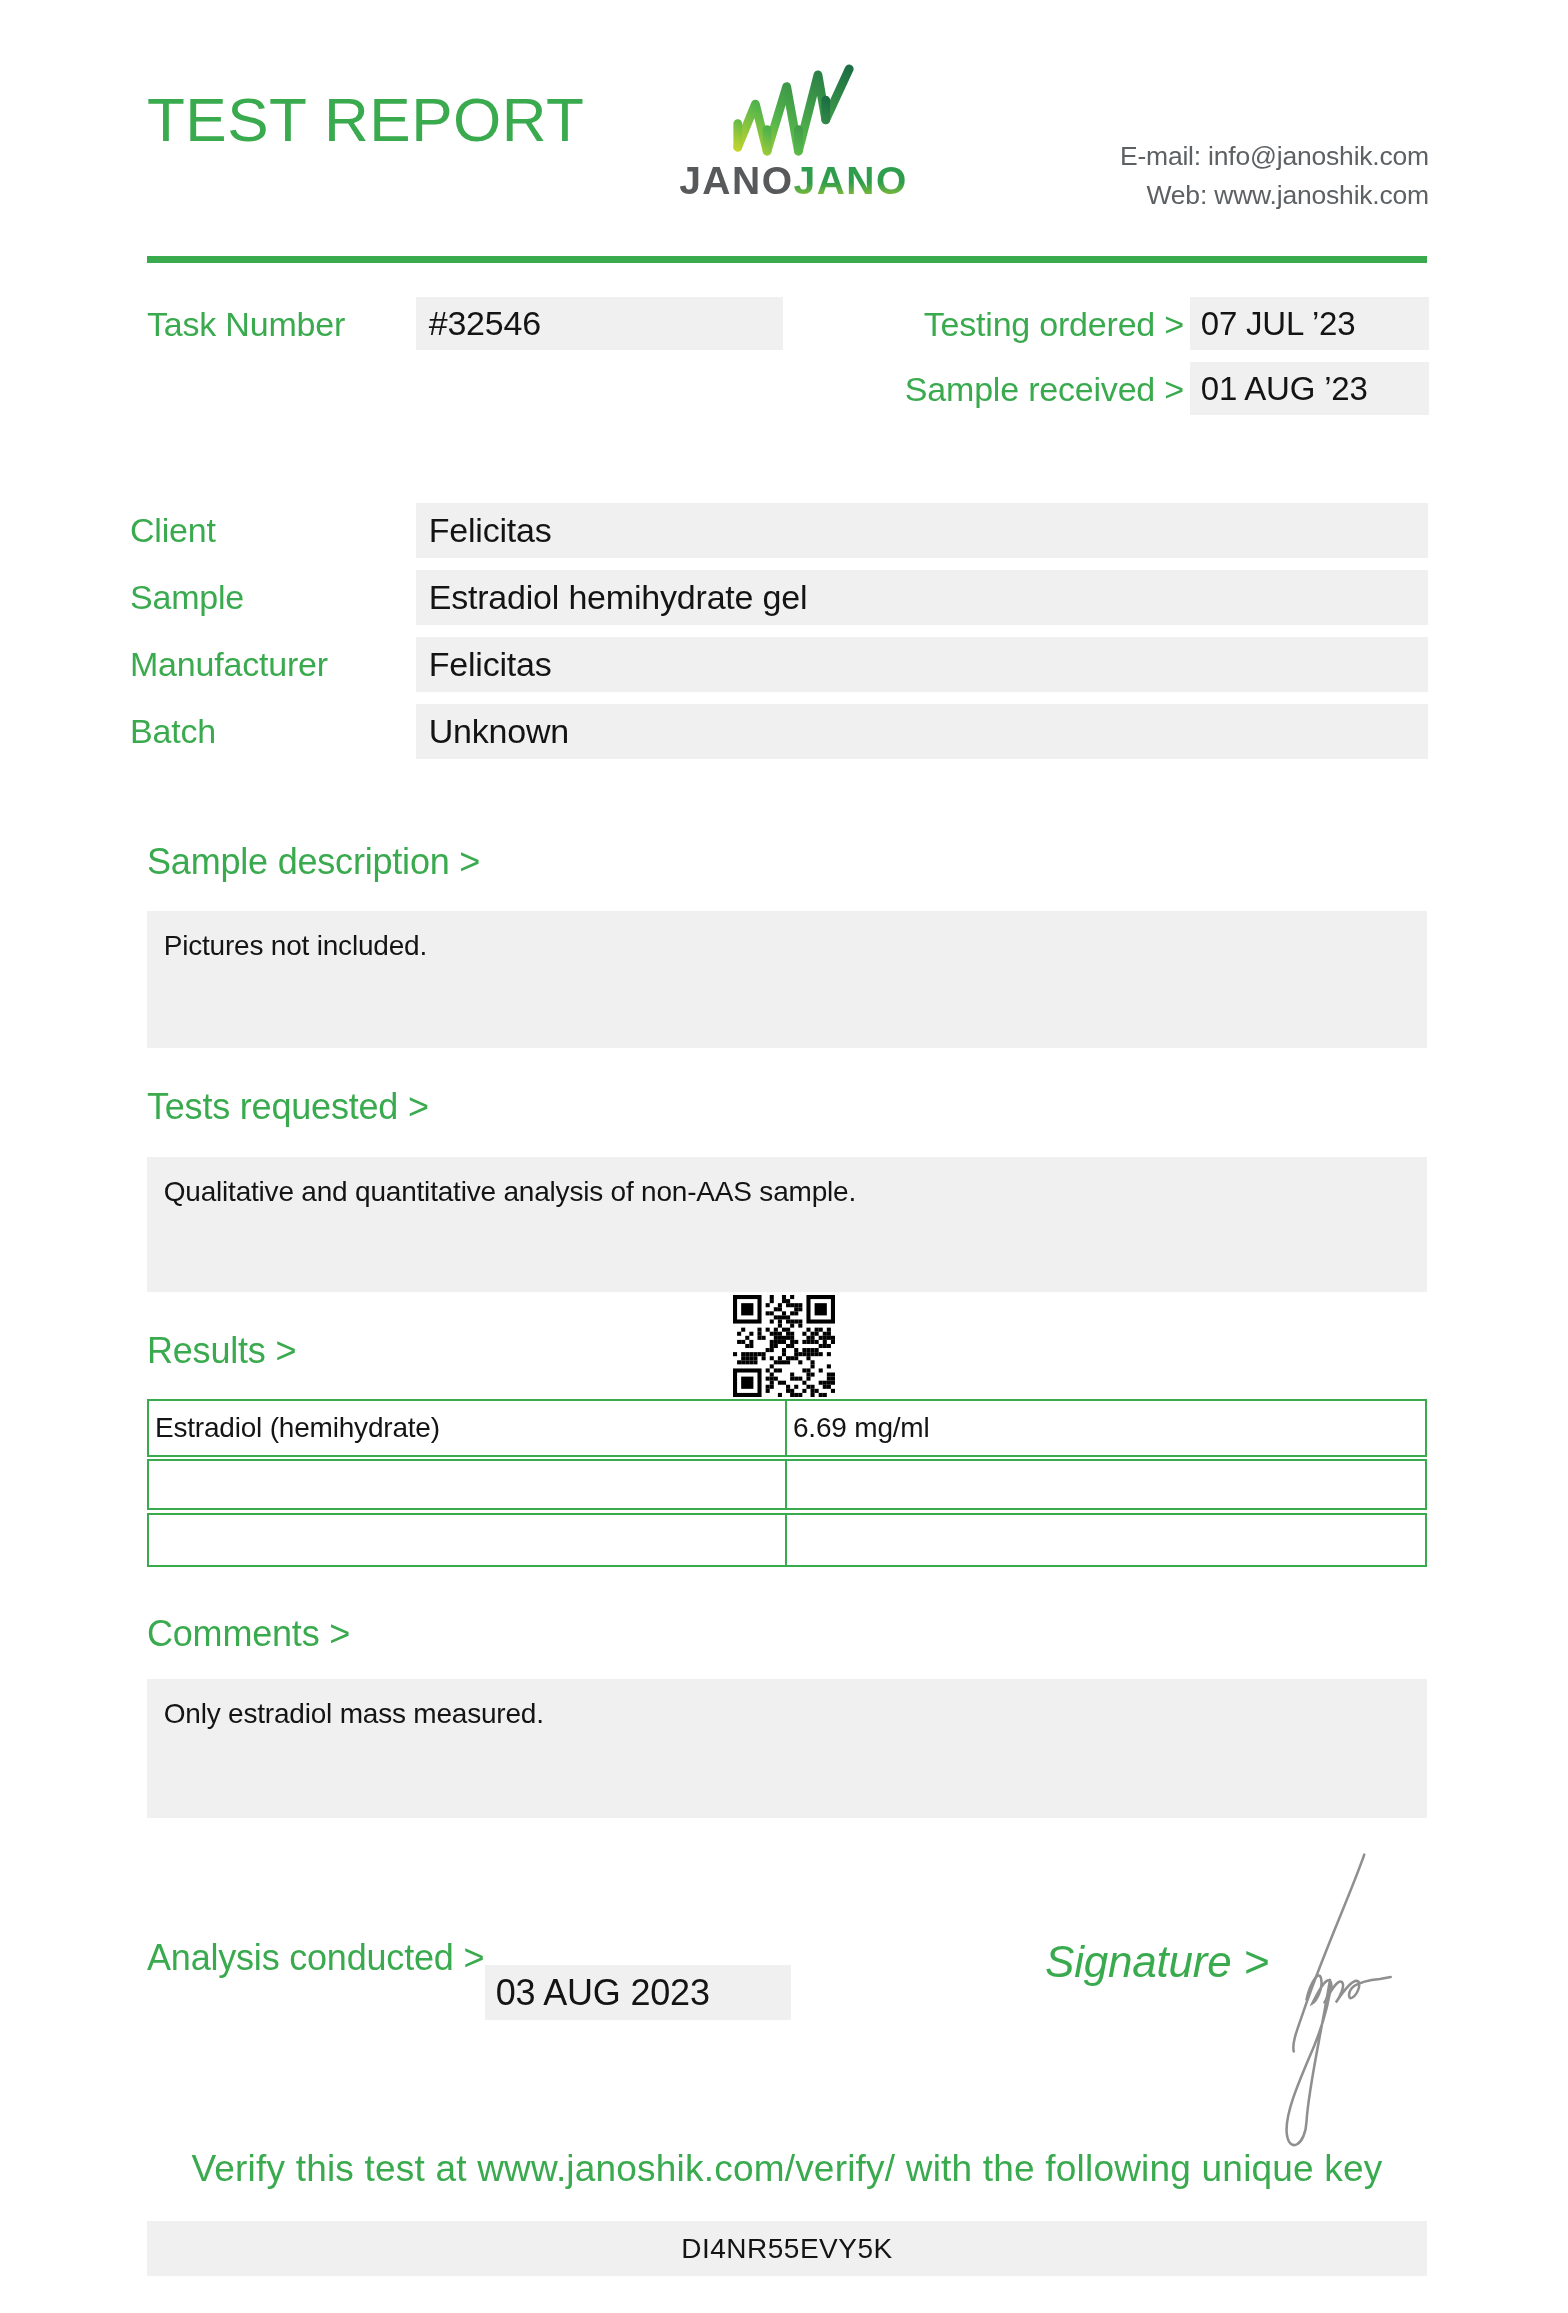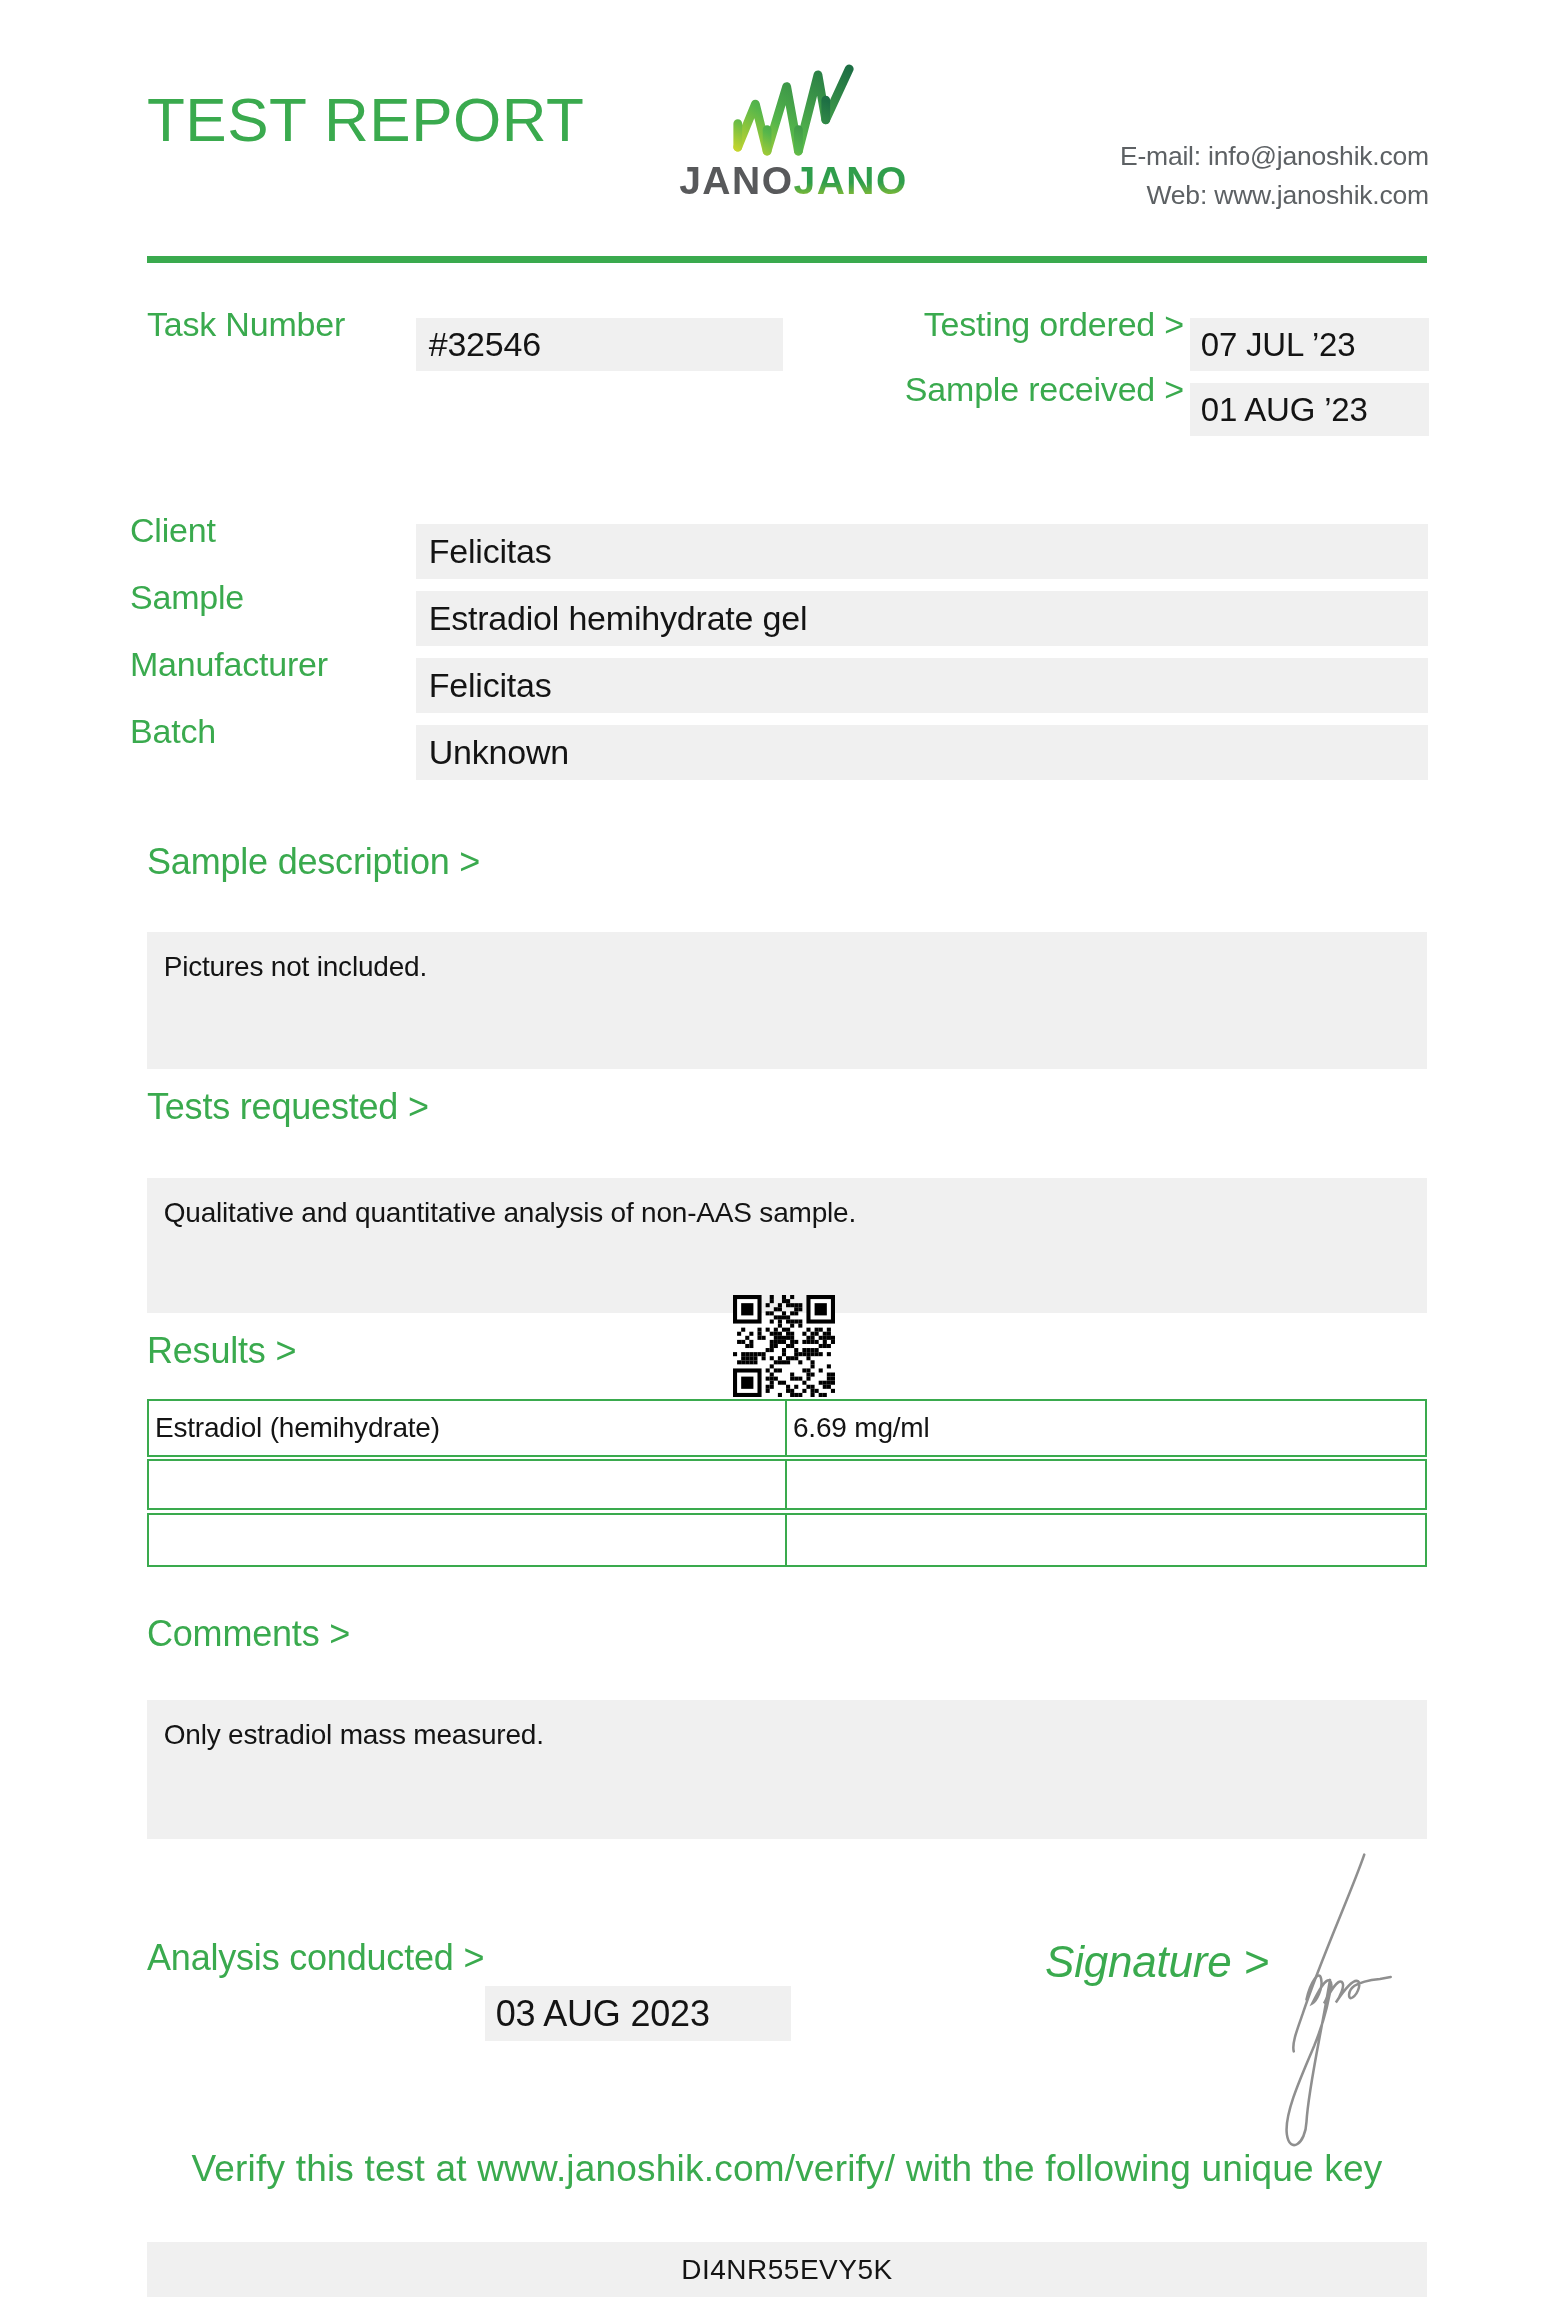--- a/index.html
+++ b/index.html
@@ -20,21 +20,21 @@
   .logo-icon{display:block;margin:0 auto;}
   .logo-text{margin-top:0px;font-size:39px;font-weight:700;letter-spacing:1.5px;}
   .logo-text .jano{color:var(--logo-gray);}
   .logo-text .shik{background:linear-gradient(180deg,#2f9e4c 55%,#8fbf34 90%,#c6d52e 100%);-webkit-background-clip:text;background-clip:text;color:transparent;}
 
   .contact{position:absolute;right:139px;top:137px;text-align:right;color:var(--text-gray);font-size:26.5px;line-height:39px;font-weight:500;}
 
   .rule{position:absolute;left:147px;top:256px;width:1280px;height:6.9px;background:var(--green);}
 
   .green-label{color:var(--green);font-size:34px;font-weight:500;}
-  .gray-box{position:absolute;background:var(--box-gray);margin-top:21px;}
+  .gray-box{position:absolute;background:var(--box-gray);}
   .box-value{color:var(--text-dark);font-size:34px;font-weight:500;}
 
   .task-label{position:absolute;left:147px;top:305px;}
   .task-box{left:416px;top:297px;width:367px;height:53px;line-height:53px;padding-left:12.7px;}
 
   .date-label{position:absolute;left:843px;width:341px;text-align:right;}
   .date-box{left:1190px;width:239px;height:53px;line-height:53px;padding-left:10.8px;font-size:33px;}
 
   .info-label{position:absolute;left:130px;}
   .info-box{left:416px;width:1012px;height:55px;line-height:55px;padding-left:12.7px;}

